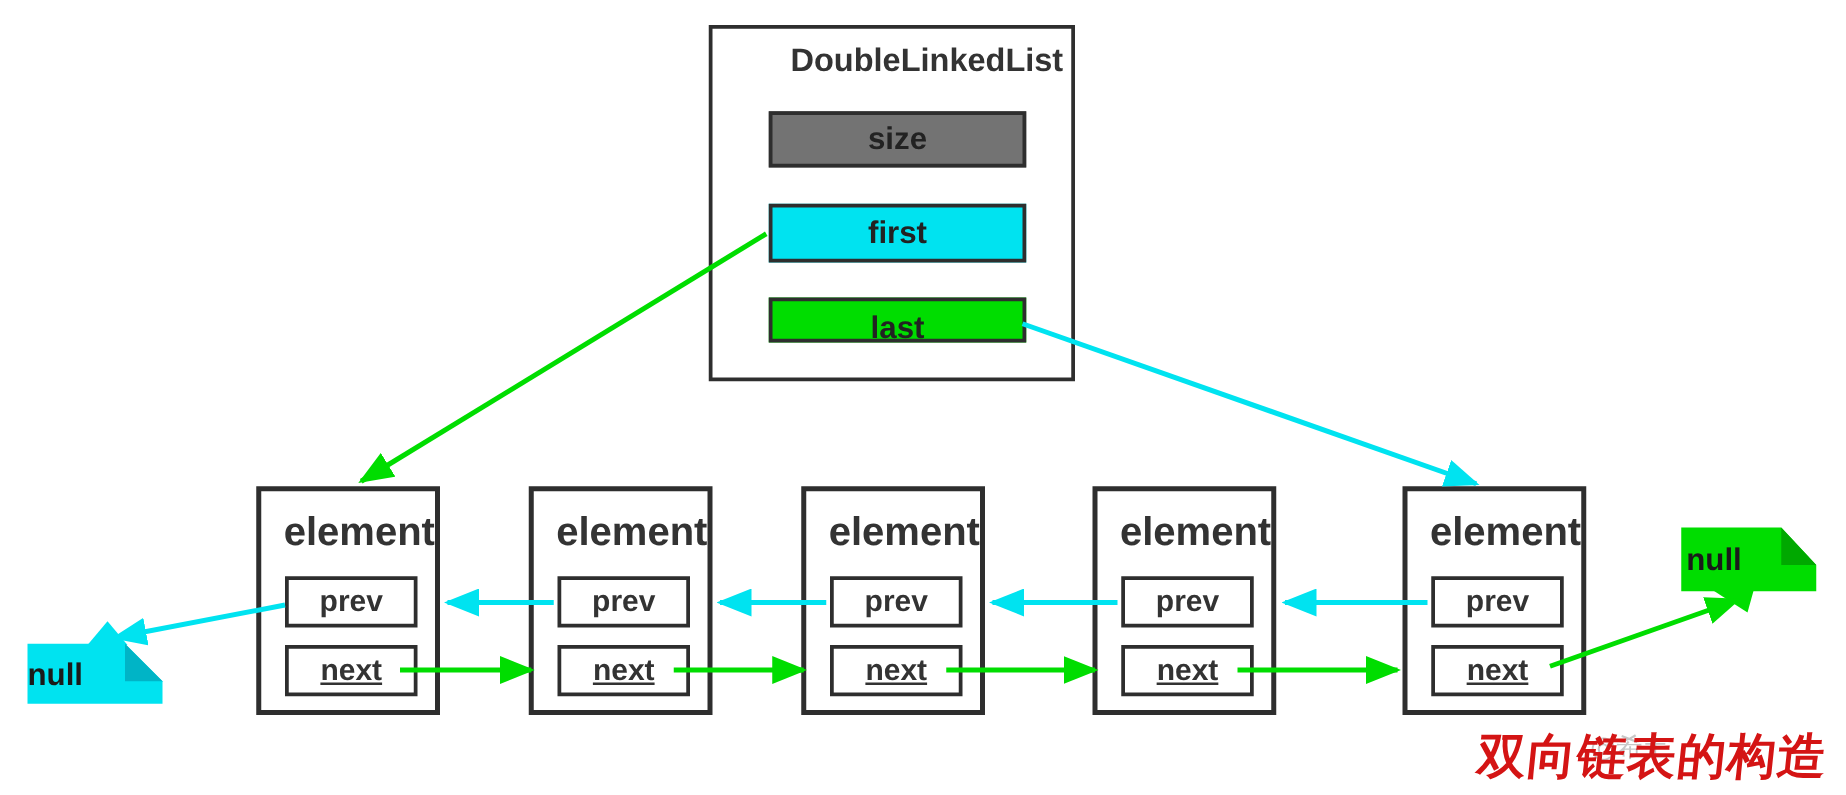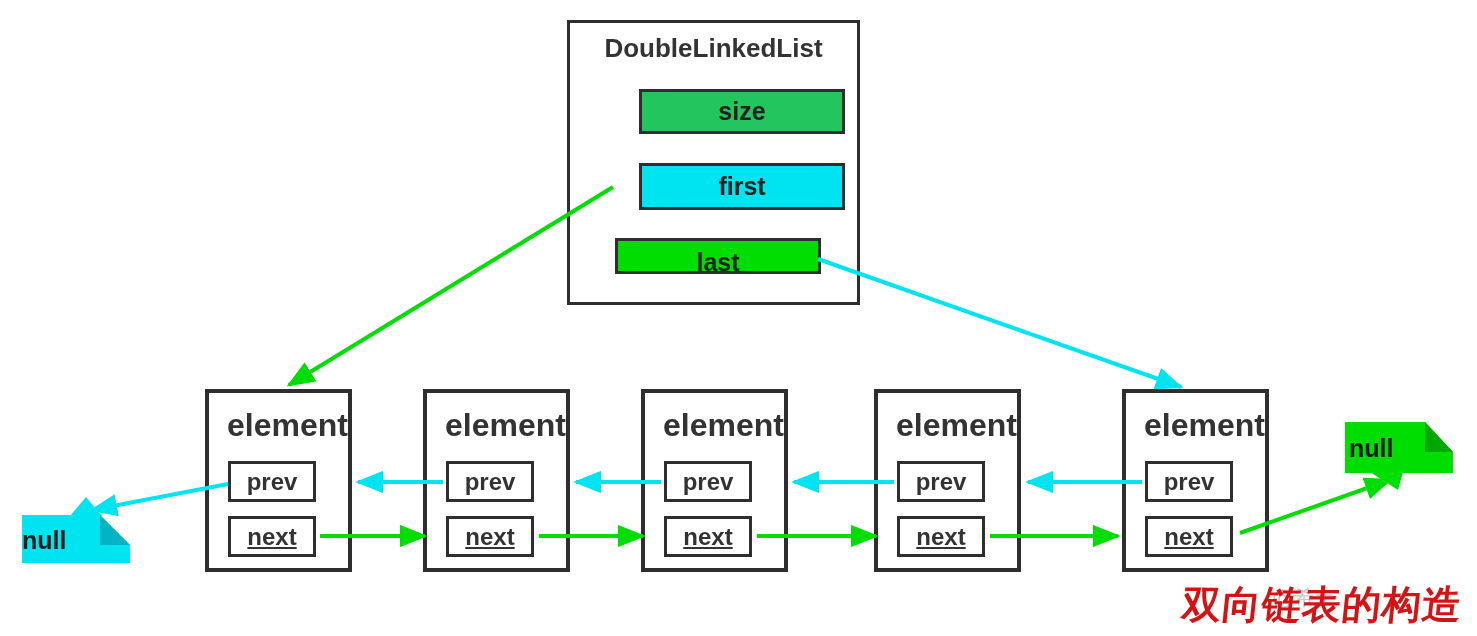--- a/index.html
+++ b/index.html
@@ -7,40 +7,40 @@
     position:relative;width:1477px;height:636px;background:#ffffff;overflow:hidden;
     font-family:"Liberation Sans","DejaVu Sans",sans-serif;color:var(--text);
   }
   
   .main-box{
     position:absolute;left:567px;top:20px;width:293px;height:285px;
     border:3px solid var(--border);background:#fff;box-sizing:border-box;z-index:1;
   }
   .main-title{
     position:absolute;left:0;top:10px;width:100%;text-align:center;
-    font-size:26px;font-weight:bold;color:var(--text);
+    font-size:26px;font-weight:bold;color:var(--text);padding-left:28px;
   }
   .field{
     position:absolute;left:45px;width:206px;box-sizing:border-box;
     border:3px solid var(--border);text-align:center;
     font-size:25px;font-weight:bold;color:#222;
   }
-  .field-size {top:66px;height:45px;line-height:39px;background:#22c55e;margin-left:24px;}
-  .field-first{top:140px;height:47px;line-height:41px;background:var(--cyan);margin-left:24px;}
+  .field-size {top:66px;height:45px;line-height:39px;background:#737373;}
+  .field-first{top:140px;height:47px;line-height:41px;background:var(--cyan);}
   .field-last {top:215px;height:36px;line-height:42px;background:var(--green);}
   
   .node{
     position:absolute;top:389px;width:147px;height:183px;box-sizing:border-box;
     border:4px solid var(--border);background:#fff;z-index:1;
   }
   .node-title{
     position:absolute;left:18px;top:14px;font-size:32px;font-weight:bold;color:var(--text);
   }
   .slot{
-    position:absolute;left:19px;width:88px;height:41px;box-sizing:border-box;
+    position:absolute;left:19px;width:106px;height:41px;box-sizing:border-box;
     border:3px solid var(--border);background:#fff;text-align:center;
     font-size:24px;font-weight:bold;color:var(--text);line-height:35px;
   }
   .slot.prev{top:68px;}
   .slot.next{top:123px;text-decoration:underline;}
   
   #overlay{position:absolute;left:0;top:0;width:1477px;height:636px;z-index:4;pointer-events:none;}
   .edge-green{stroke:var(--green);stroke-width:4;fill:none;}
   .edge-cyan{stroke:var(--cyan);stroke-width:4;fill:none;}
   .note-cyan{fill:var(--cyan);}

